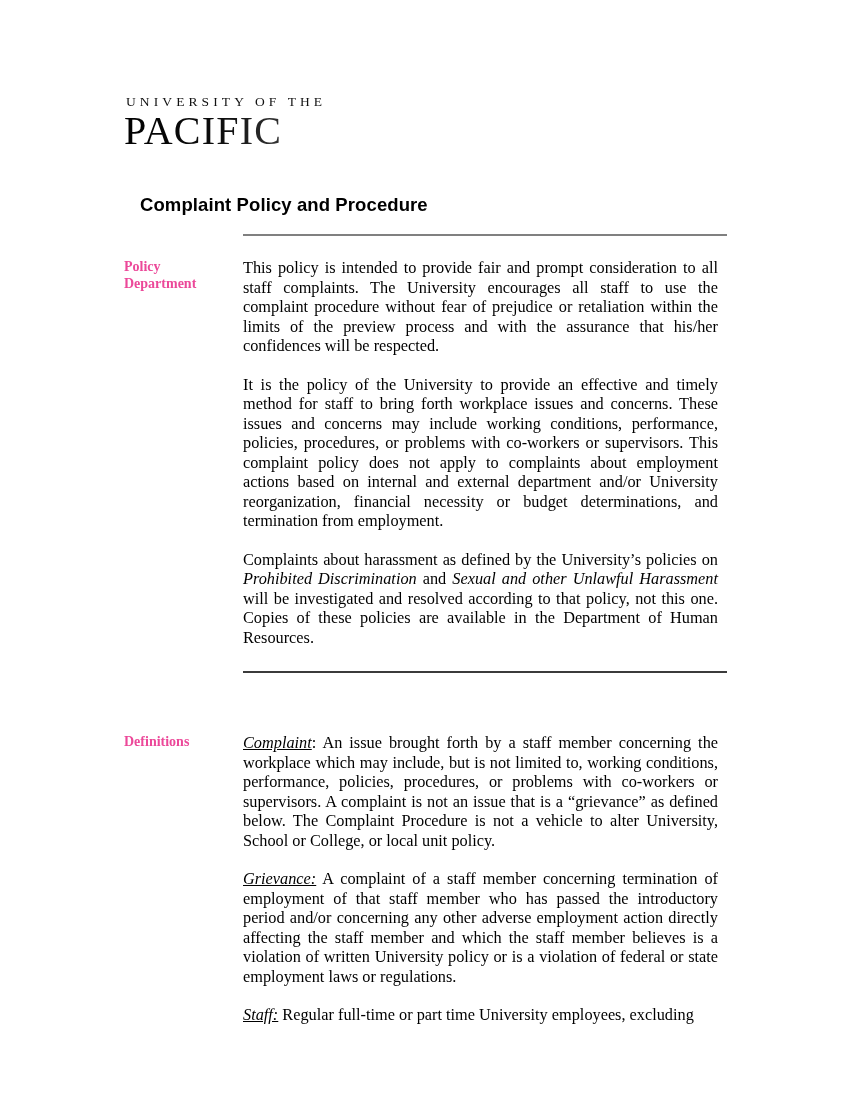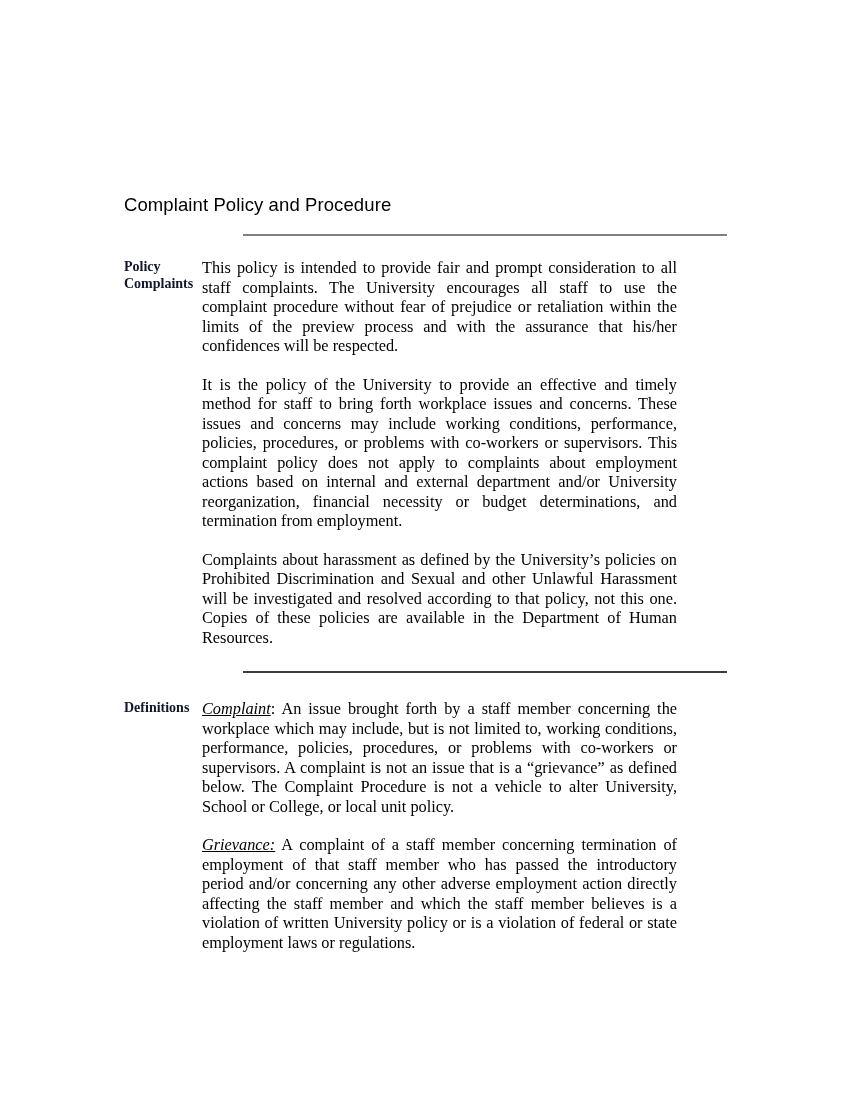--- a/index.html
+++ b/index.html
@@ -50,24 +50,24 @@
     background: linear-gradient(100deg, #000000 0%, #0d0d0d 42%, #3a3a3a 72%, #5e5e5e 100%);
     -webkit-background-clip: text;
     background-clip: text;
     -webkit-text-fill-color: transparent;
     margin-top: 1px;
   }
 
   
   .doc-title {
     position: absolute;
-    left: 124px;
+    left: 140px;
     top: 194px;
     font-family: "Liberation Sans", "DejaVu Sans", sans-serif;
-    font-weight: normal;
+    font-weight: bold;
     font-size: 18.5px;
     letter-spacing: 0.1px;
     color: #000000;
     white-space: nowrap;
   }
 
   
   .rule {
     position: absolute;
     left: 243px;
@@ -83,80 +83,85 @@
     border-top: 2px solid #3b3b3b;
   }
 
   
   .section {
     position: absolute;
     left: 124px;
     width: 602px;
   }
   .sec-policy { top: 258px; }
-  .sec-defs   { top: 699px; }
+  .sec-defs   { top: 733px; }
 
   .side-label {
     position: absolute;
     left: 0;
     top: 0;
     width: 110px;
     font-family: "Liberation Serif", "DejaVu Serif", serif;
     font-weight: bold;
     font-size: 14px;
     line-height: 17px;
-    color: #0f172a;
+    color: #ec4899;
   }
 
   .body-col {
-    margin-left: 78px;
+    margin-left: 119px;
     width: 475px;
   }
 
   p.para {
     margin: 0 0 19px 0;
     font-family: "Liberation Serif", "DejaVu Serif", serif;
     font-size: 16.3px;
     line-height: 19.5px;
     text-align: justify;
     text-justify: inter-word;
     color: #000000;
   }
   p.para:last-child { margin-bottom: 0; }
 
-  .it { }
+  .it { font-style: italic; }
   .bd { font-weight: normal; }
   .un { text-decoration: underline; font-style: italic; }
 </style>
 </head>
 <body>
 
 <div class="page">
 
+  <div class="logo-block">
+    <div class="logo-line1">UNIVERSITY OF THE</div>
+    <div class="logo-line2">PACIFIC</div>
+  </div>
 
   <div class="doc-title">Complaint Policy and Procedure</div>
 
   <div class="rule rule-top"></div>
   <div class="rule rule-mid"></div>
 
   <div class="section sec-policy">
     <div class="side-label">
         <div>Policy</div>
-        <div>Complaints</div>
+        <div>Department</div>
       </div>
     <div class="body-col">
         <p class="para"><span>This policy is intended to provide fair and prompt consideration to all staff complaints.  The University encourages all staff to use the complaint procedure without fear of prejudice or retaliation within the limits of the preview process and with the assurance that his/her confidences will be respected.</span></p>
         <p class="para"><span>It is the policy of the University to provide an effective and timely method for staff to bring forth workplace issues and concerns.  These issues and concerns may include working conditions, performance, policies, procedures, or problems with co-workers or supervisors.  This complaint policy does not apply to complaints about employment actions based on internal and external department and/or University reorganization, financial necessity or budget determinations, and termination from employment.</span></p>
         <p class="para"><span>Complaints about harassment as defined by the University’s policies on </span><span class="it">Prohibited Discrimination</span><span> and </span><span class="it">Sexual and other Unlawful Harassment</span><span> will be investigated and resolved according to that policy, not this one.  Copies of these policies are available in the Department of Human Resources.</span></p>
       </div>
   </div>
 
   <div class="section sec-defs">
     <div class="side-label">
         <div>Definitions</div>
       </div>
     <div class="body-col">
         <p class="para"><span class="un">Complaint</span><span>:  An issue brought forth by a staff member concerning the workplace which may include, but is not limited to, working conditions, performance, policies, procedures, or problems with co-workers or supervisors.   A complaint is </span><span class="bd">not</span><span> an issue that is a “grievance” as defined below. The Complaint Procedure is not a vehicle to alter University, School or College, or local unit policy.</span></p>
         <p class="para"><span class="un">Grievance:</span><span>  A complaint of a staff member concerning termination of employment of that staff member who has passed the introductory period and/or concerning any other adverse employment action directly affecting the staff member and which the staff member believes is a violation of written University policy or is a violation of federal or state employment laws or regulations.</span></p>
+        <p class="para"><span class="un">Staff:</span><span>  Regular full-time or part time University employees, excluding</span></p>
       </div>
   </div>
 
 </div>
 
 </body></html>

